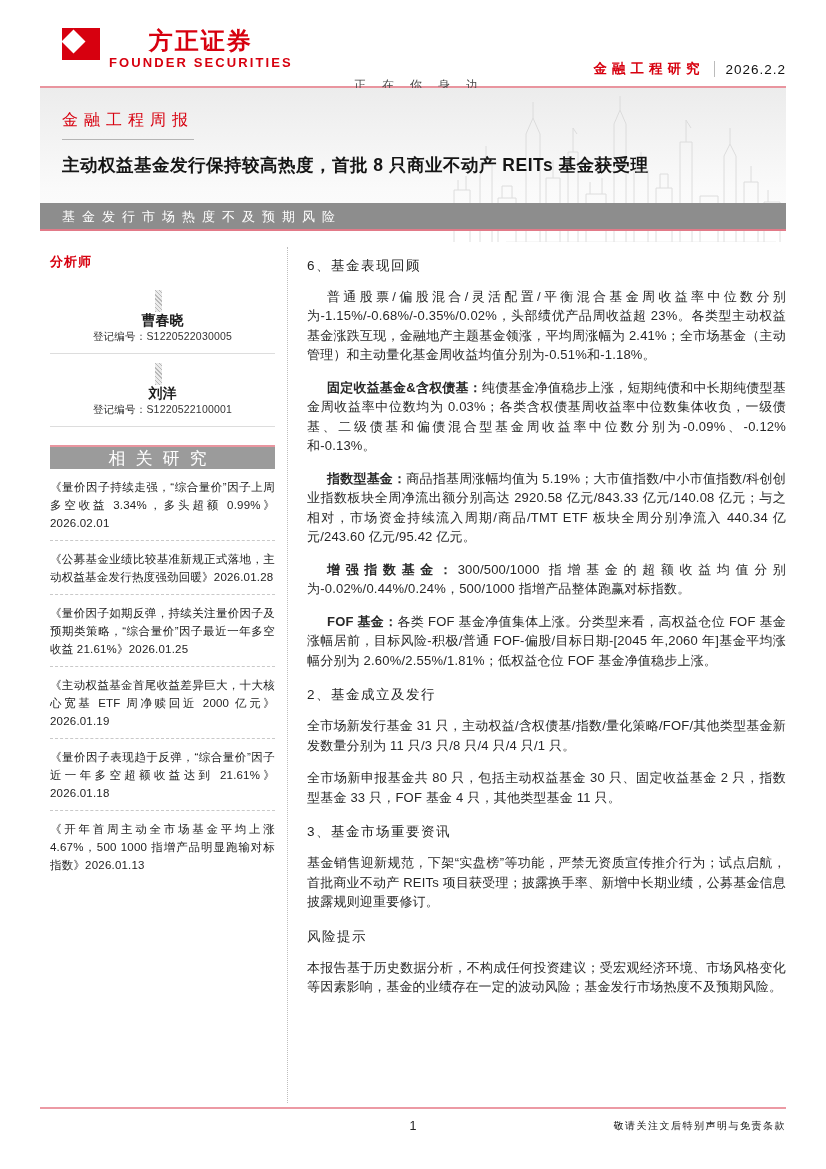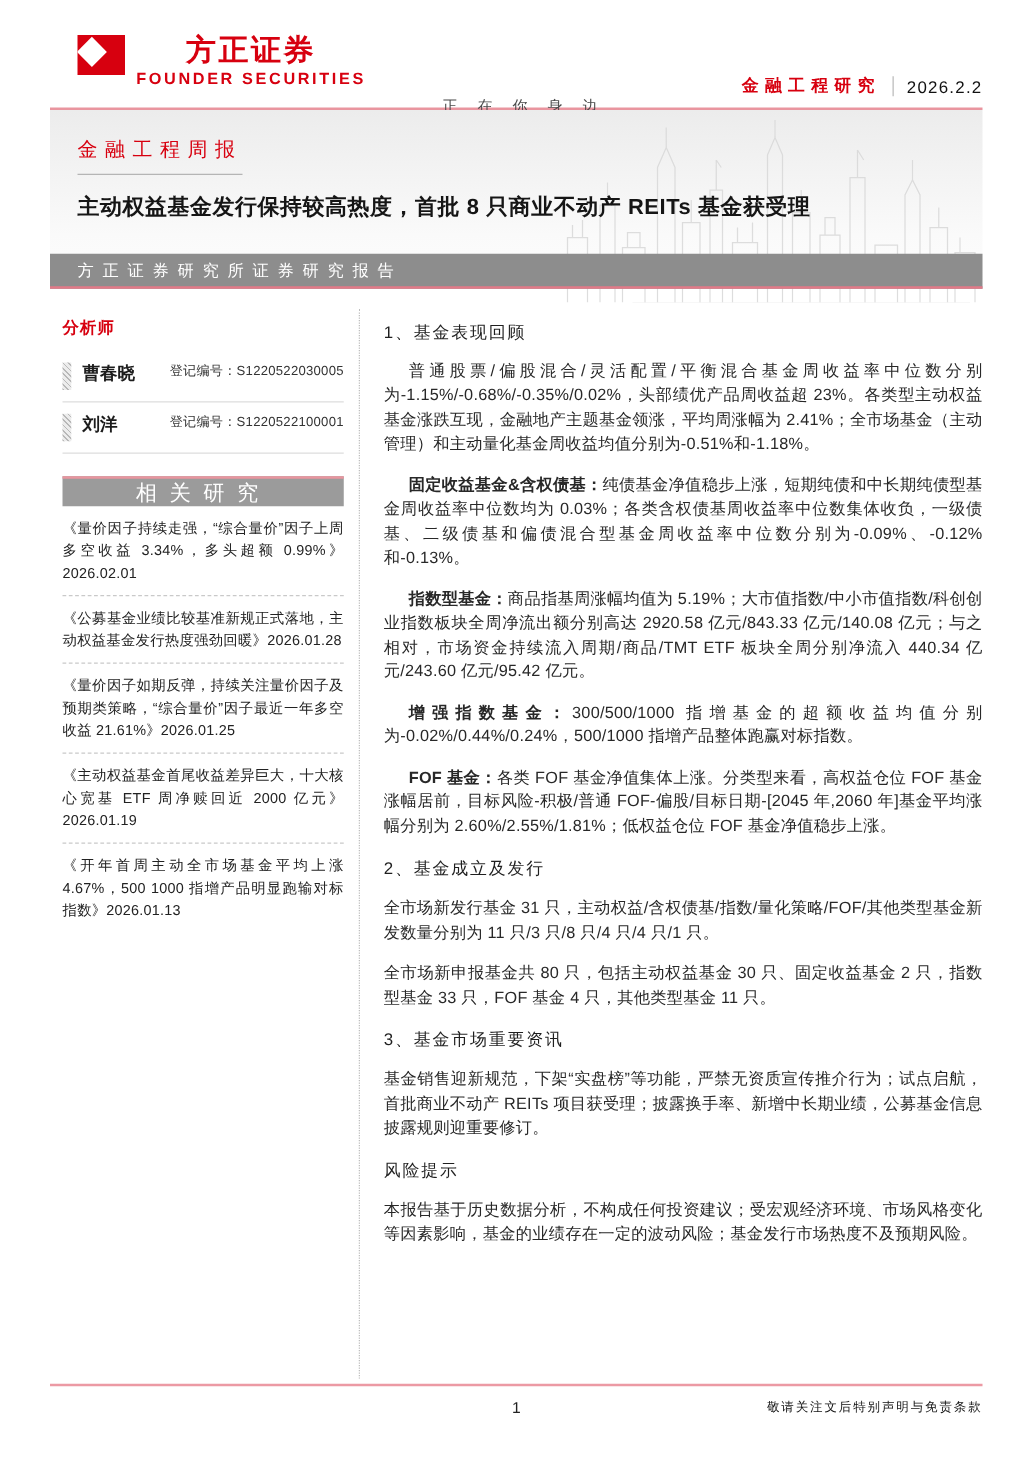--- a/index.html
+++ b/index.html
@@ -25,21 +25,21 @@
   .title-block { position:relative; margin:0 40px; background:linear-gradient(#ececec, #fafafa 70%, #fdfdfd); padding-top:22px; }
   .skyline { position:absolute; right:0; top:6px; z-index:0; opacity:.85; }
   .report-type { position:relative; z-index:1; display:inline-block; margin-left:22px; color:#d7000f; font-size:16px; letter-spacing:6px; padding-bottom:8px; border-bottom:1px solid #b5b5b5; }
   .doc-title { position:relative; z-index:1; margin:13px 22px 0 22px; font-size:17.5px; font-weight:bold; color:#151515; letter-spacing:.5px; line-height:1.4; }
   .banner { position:relative; z-index:2; margin-top:25px; height:28px; line-height:28px; background:#8d8d8d; color:#ffffff; font-size:13px; letter-spacing:7px; padding-left:22px; border-bottom:2px solid #e27a88; }
 
   
   .content { margin:16px 40px 0; display:flex; height:856px; overflow:hidden; }
   .sidebar { width:248px; flex:none; padding:2px 12px 0 10px; border-right:1px dotted #bdbdbd; }
   .analysts-label { color:#d7000f; font-weight:bold; font-size:13px; margin:4px 0 10px; letter-spacing:1px; }
-  .analyst-row { display:flex; padding:9px 0; border-bottom:1px solid #ddd; }
+  .analyst-row { display:flex; align-items:center; padding:9px 0; border-bottom:1px solid #ddd;flex-direction:column; }
   .analyst-strip { width:7px; height:22px; margin-right:9px; flex:none;
     background:repeating-linear-gradient(45deg,#b8b8b8 0 1px,#ececec 1px 3px); }
   .analyst-name { font-size:14px; font-weight:bold; color:#1c1c1c; flex:1; }
   .analyst-reg { font-size:10.5px; color:#333; letter-spacing:.2px; }
   .related-bar { margin-top:18px; height:24px; line-height:24px; background:#9b9b9b; color:#fff; font-size:17px; letter-spacing:10px; text-align:center; border-top:2px solid #e9959f; }
   .related-item { font-size:11.5px; line-height:18px; color:#222; text-align:justify; padding:9px 0 8px; border-bottom:1px dashed #c9c9c9; letter-spacing:.2px; }
   .related-item:last-child { border-bottom:none; }
 
   .main { flex:1; padding-left:19px; padding-top:10px; }
   .section-heading { font-size:13.5px; font-weight:normal; color:#1f1f1f; letter-spacing:1.5px; margin:0 0 12px; }
@@ -105,21 +105,21 @@
       <path d="M278 148 V62 l6 -12 l6 12 V148"></path>
         <path d="M284 50 V34"></path>
       <path d="M298 148 V88 h14 V148"></path>
         <path d="M305 88 V72"></path>
       <path d="M318 148 V108 h16 V148"></path>
         <path d="M322 108 V96"></path>
       <path d="M60 148 h270" opacity=".5"></path>
     </svg>
     <div class="report-type">金融工程周报</div>
     <h1 class="doc-title">主动权益基金发行保持较高热度，首批 8 只商业不动产 REITs 基金获受理</h1>
-    <div class="banner">方正证券研究所证券研究报告</div>
+    <div class="banner">基金发行市场热度不及预期风险</div>
   </div>
 
   <div class="content">
 
     <aside class="sidebar">
       <div class="analysts-label">分析师</div>
 
       <div class="analyst-row">
         <span class="analyst-strip"></span>
         <span class="analyst-name">曹春晓</span>
@@ -130,26 +130,27 @@
         <span class="analyst-name">刘洋</span>
         <span class="analyst-reg">登记编号：S1220522100001</span>
       </div>
 
       <div class="related-bar">相关研究</div>
 
       <div class="related-item">《量价因子持续走强，“综合量价”因子上周多空收益 3.34%，多头超额 0.99%》2026.02.01</div>
       <div class="related-item">《公募基金业绩比较基准新规正式落地，主动权益基金发行热度强劲回暖》2026.01.28</div>
       <div class="related-item">《量价因子如期反弹，持续关注量价因子及预期类策略，“综合量价”因子最近一年多空收益 21.61%》2026.01.25</div>
       <div class="related-item">《主动权益基金首尾收益差异巨大，十大核心宽基 ETF 周净赎回近 2000 亿元》2026.01.19</div>
+      <div class="related-item">《量价因子表现趋于反弹，“综合量价”因子近一年多空超额收益达到 21.61%》2026.01.18</div>
       <div class="related-item">《开年首周主动全市场基金平均上涨 4.67%，500 1000 指增产品明显跑输对标指数》2026.01.13</div>
     </aside>
 
     <main class="main">
 
-      <h3 class="section-heading">1、基金表现回顾</h3>
+      <h3 class="section-heading">6、基金表现回顾</h3>
       <p class="para"><span class="lead"></span><span>普通股票/偏股混合/灵活配置/平衡混合基金周收益率中位数分别为-1.15%/-0.68%/-0.35%/0.02%，头部绩优产品周收益超 23%。各类型主动权益基金涨跌互现，金融地产主题基金领涨，平均周涨幅为 2.41%；全市场基金（主动管理）和主动量化基金周收益均值分别为-0.51%和-1.18%。</span></p>
       <p class="para"><span class="lead">固定收益基金&amp;含权债基：</span><span>纯债基金净值稳步上涨，短期纯债和中长期纯债型基金周收益率中位数均为 0.03%；各类含权债基周收益率中位数集体收负，一级债基、二级债基和偏债混合型基金周收益率中位数分别为-0.09%、-0.12%和-0.13%。</span></p>
       <p class="para"><span class="lead">指数型基金：</span><span>商品指基周涨幅均值为 5.19%；大市值指数/中小市值指数/科创创业指数板块全周净流出额分别高达 2920.58 亿元/843.33 亿元/140.08 亿元；与之相对，市场资金持续流入周期/商品/TMT ETF 板块全周分别净流入 440.34 亿元/243.60 亿元/95.42 亿元。</span></p>
       <p class="para"><span class="lead">增强指数基金：</span><span>300/500/1000 指增基金的超额收益均值分别为-0.02%/0.44%/0.24%，500/1000 指增产品整体跑赢对标指数。</span></p>
       <p class="para"><span class="lead">FOF 基金：</span><span>各类 FOF 基金净值集体上涨。分类型来看，高权益仓位 FOF 基金涨幅居前，目标风险-积极/普通 FOF-偏股/目标日期-[2045 年,2060 年]基金平均涨幅分别为 2.60%/2.55%/1.81%；低权益仓位 FOF 基金净值稳步上涨。</span></p>
 
       <h3 class="section-heading gap">2、基金成立及发行</h3>
       <p class="para"><span>全市场新发行基金 31 只，主动权益/含权债基/指数/量化策略/FOF/其他类型基金新发数量分别为 11 只/3 只/8 只/4 只/4 只/1 只。</span></p>
       <p class="para"><span>全市场新申报基金共 80 只，包括主动权益基金 30 只、固定收益基金 2 只，指数型基金 33 只，FOF 基金 4 只，其他类型基金 11 只。</span></p>
 

